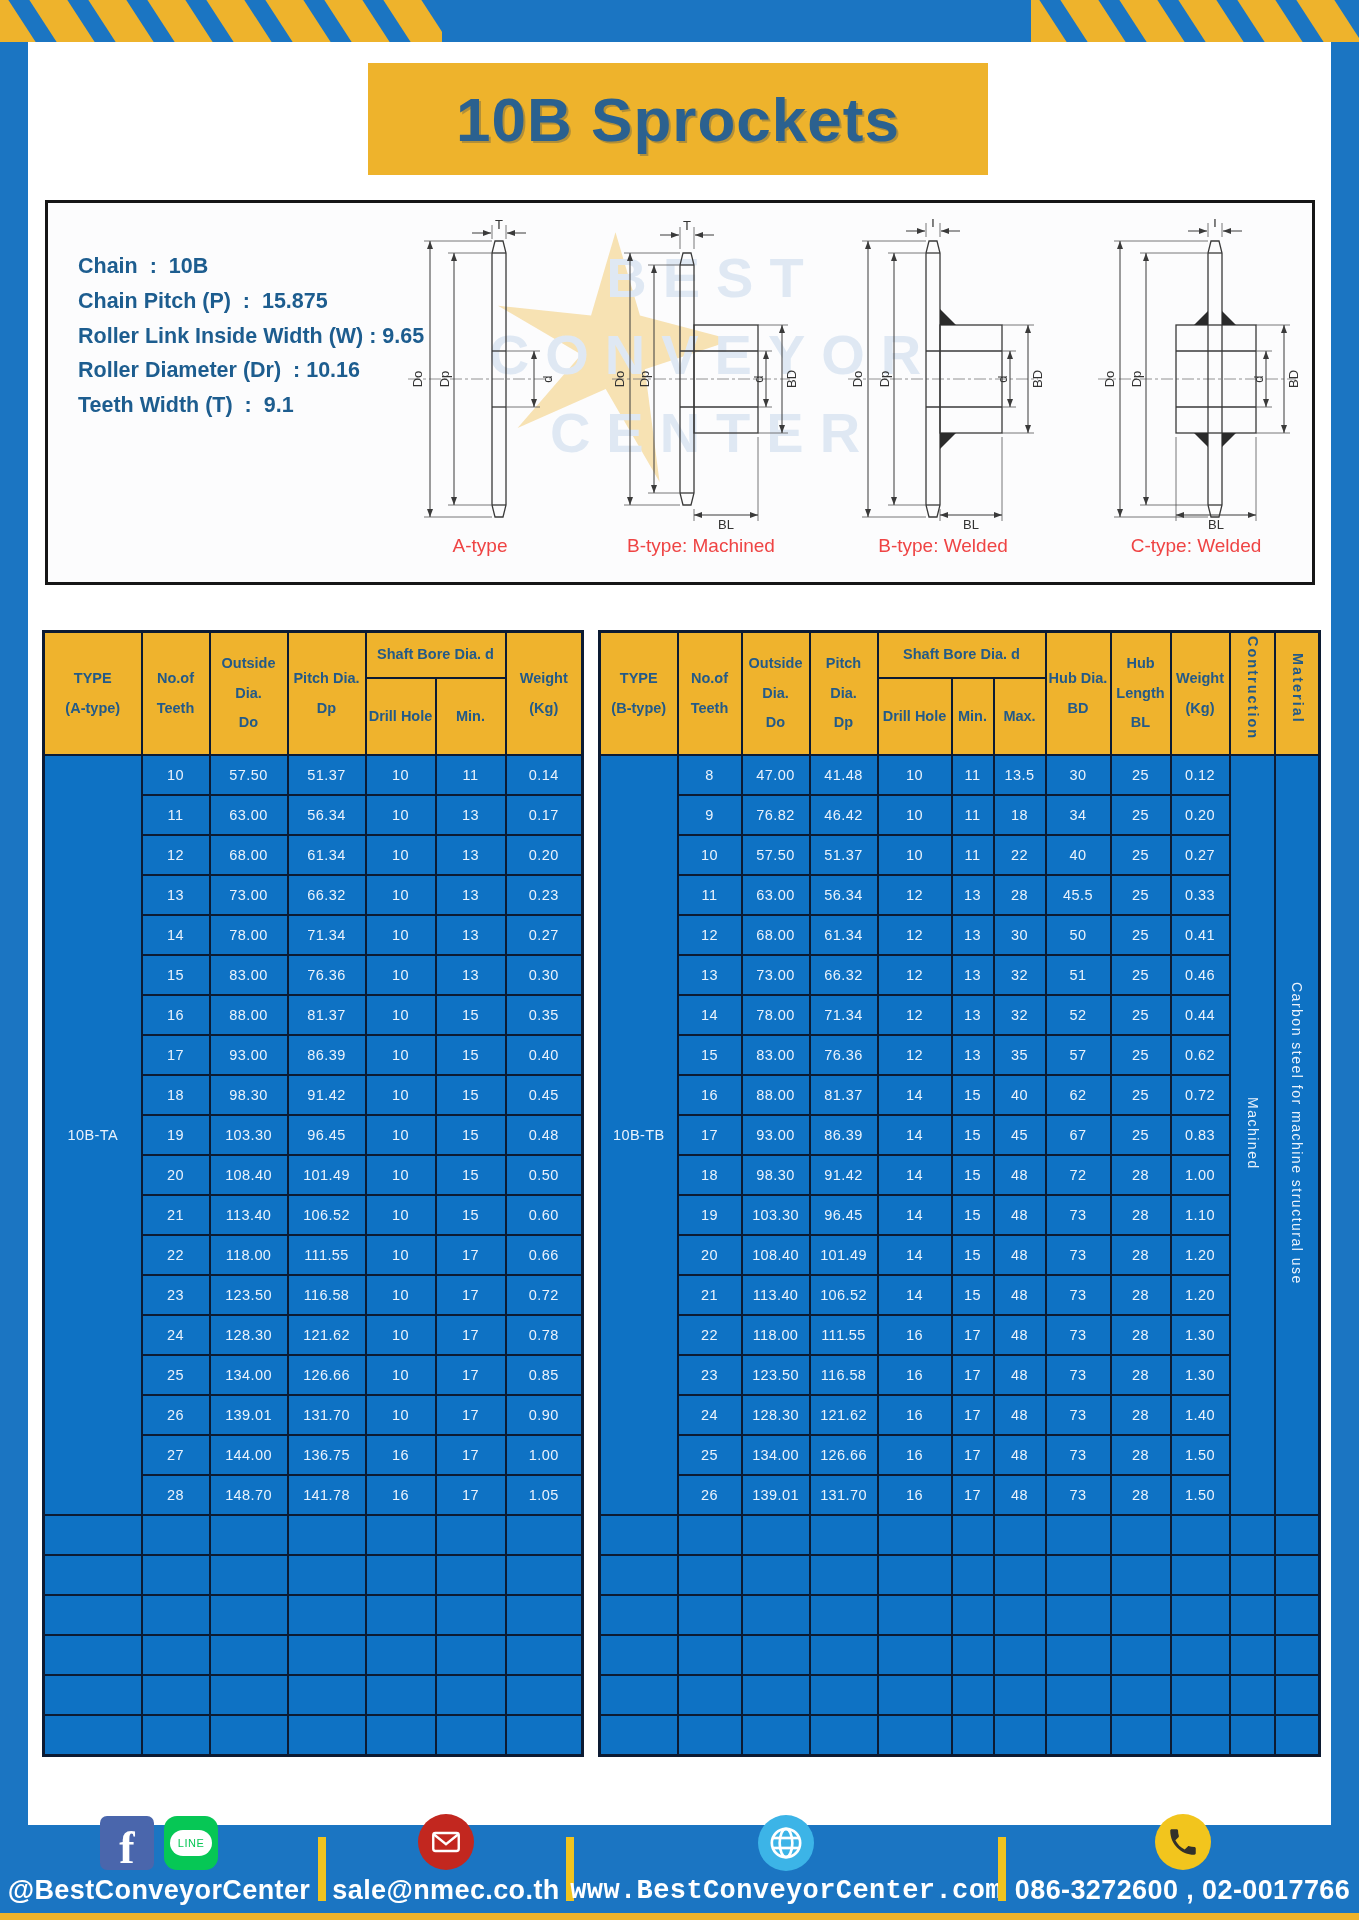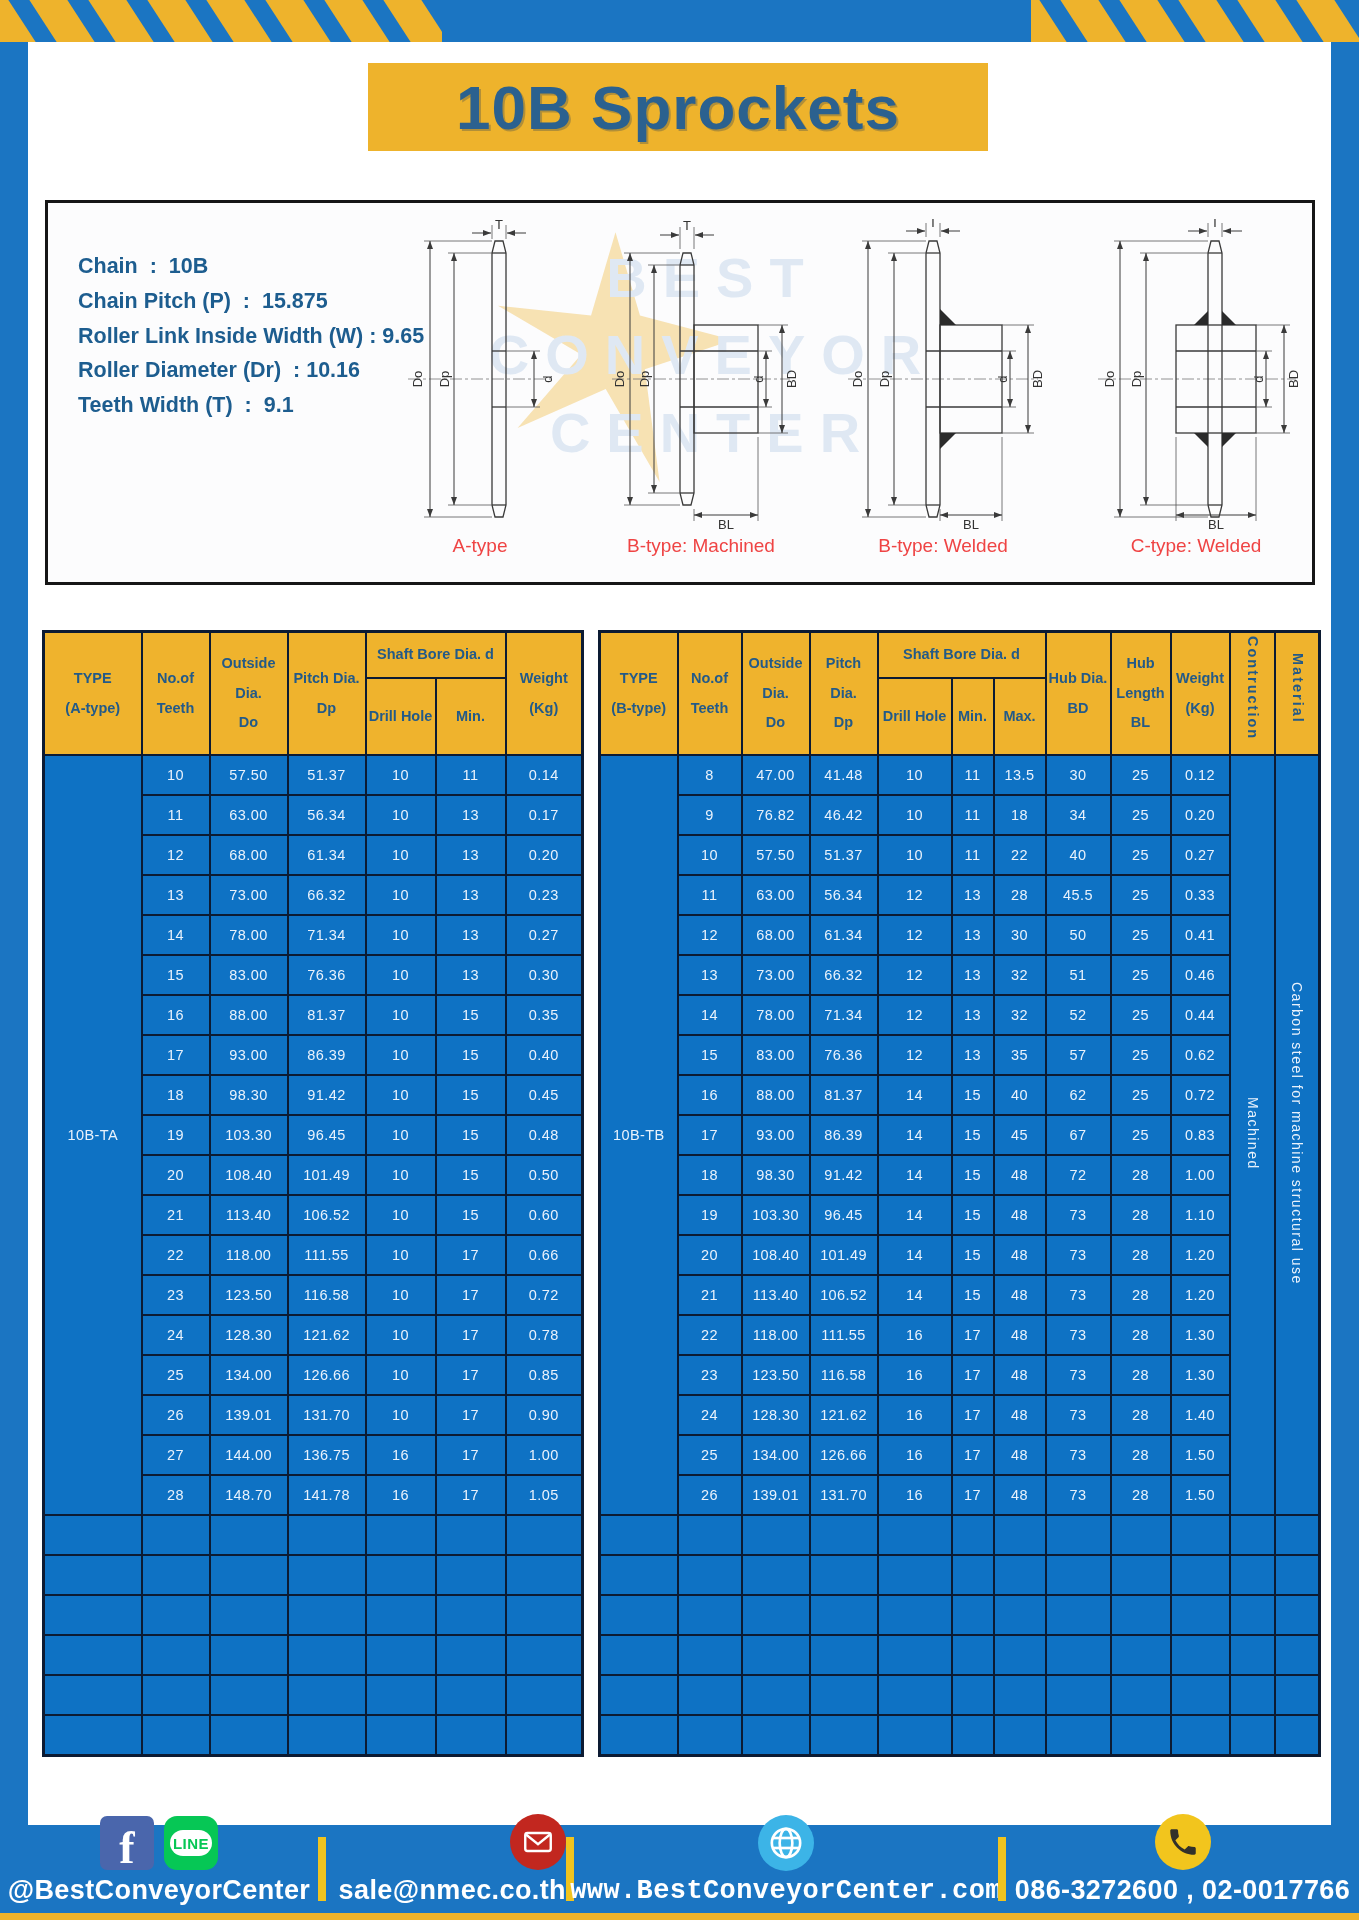--- a/index.html
+++ b/index.html
@@ -13,21 +13,21 @@
   .top-band{position:absolute;top:0;left:0;right:0;height:42px;background:#1b75c2;z-index:3;}
   .stripe-seg{position:absolute;top:0;height:42px;overflow:hidden;display:flex;}
   .seg-left{left:0;width:442px;}
   .seg-right{left:1031px;width:328px;}
   .stripe{flex:0 0 38px;height:70px;margin-right:21px;background:#eeb32c;transform:skewX(33deg);margin-top:-14px;}
   .stripe:first-child{margin-left:-16px;}
   .bottom-strip{position:absolute;left:0;right:0;bottom:0;height:7px;background:#eeb32c;z-index:4;}
 
   
   .title-box{
-    position:absolute;left:368px;top:63px;width:620px;height:88px;background:#eeb32c;
+    position:absolute;left:368px;top:63px;width:620px;height:112px;background:#eeb32c;
     display:flex;align-items:center;justify-content:center;z-index:2;
   }
   .title-box h1{
     margin:0;font-size:62px;font-weight:bold;color:#2b618f;letter-spacing:1px;
     text-shadow:2px 2px 0 rgba(22,52,88,.28);
   }
 
   
   .diagram-box{
     position:absolute;left:45px;top:200px;width:1270px;height:385px;background:#fcfcfd;
@@ -67,29 +67,29 @@
   tr.empty-row td{height:41px;}
   td.type-cell{font-size:15px;letter-spacing:.5px;}
   .v{writing-mode:vertical-rl;text-orientation:mixed;display:inline-block;line-height:1.1;}
   th .v{letter-spacing:2px;}
   td .v{letter-spacing:1.5px;font-size:14px;}
 
   
   .footer{position:absolute;left:0;right:0;bottom:7px;height:88px;background:#1b75c2;z-index:3;
     display:flex;align-items:stretch;}
   .fg{display:flex;flex-direction:column;align-items:center;justify-content:flex-end;padding-bottom:7px;}
-  .fg1{width:318px;} .fg2{width:240px;align-items:flex-end;} .fg3{width:424px;font-family:Liberation Mono, monospace;} .fg4{flex:1;}
+  .fg1{width:318px;} .fg2{width:240px;} .fg3{width:424px;font-family:Liberation Mono, monospace;} .fg4{flex:1;}
   .fdiv{width:8px;height:64px;background:#f0c41f;align-self:center;}
   .f-label{font-size:27px;font-weight:bold;color:#ffffff;letter-spacing:.4px;white-space:nowrap;}
   .icons{display:flex;gap:10px;align-items:center;margin-bottom:5px;margin-top:-26px;}
   .icon-fb{width:54px;height:54px;background:#4a66ac;border-radius:7px;display:flex;align-items:flex-end;justify-content:center;overflow:hidden;}
   .icon-fb span{color:#fff;font-weight:bold;font-size:46px;line-height:.95;font-family:"Liberation Serif",serif;}
   .icon-line{width:54px;height:54px;background:#06c755;border-radius:13px;display:flex;align-items:center;justify-content:center;}
   .line-bubble{width:42px;height:26px;background:#fff;border-radius:13px;display:flex;align-items:center;justify-content:center;}
-  .line-bubble span{color:#06c755;font-size:15px;font-weight:bold;letter-spacing:.5px;}
+  .line-bubble span{color:#06c755;font-size:11px;font-weight:normal;letter-spacing:.5px;}
   .icon-round{width:56px;height:56px;border-radius:50%;display:flex;align-items:center;justify-content:center;}
   .icon-mail{background:#c2271f;}
   .icon-globe{background:#3cb4e7;}
   .icon-phone{background:#f2c51d;}
 </style>
 </head>
 <body>
 
 <svg width="0" height="0" style="position:absolute">
   <defs>

